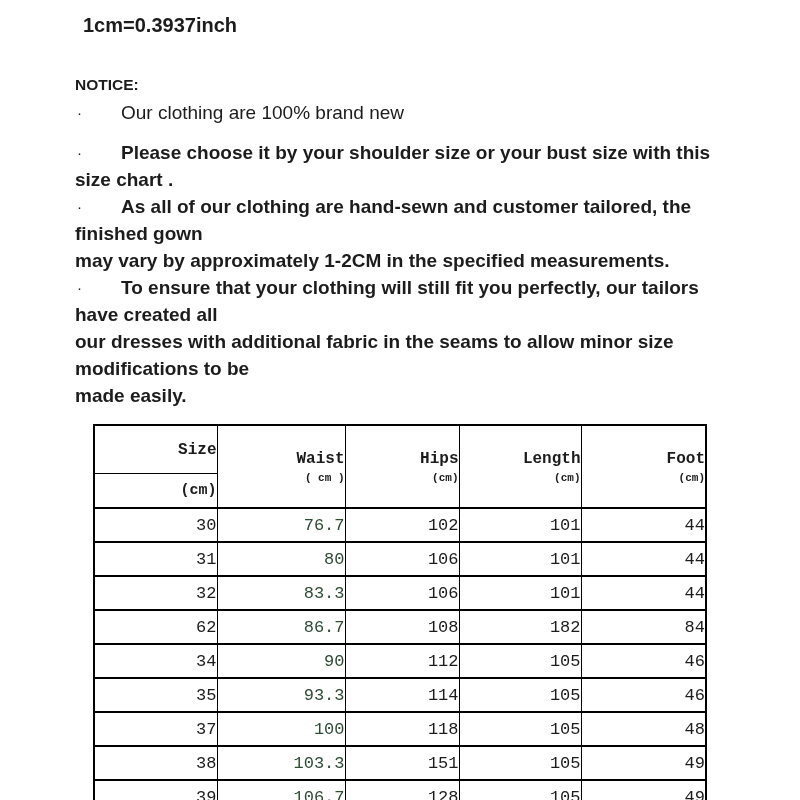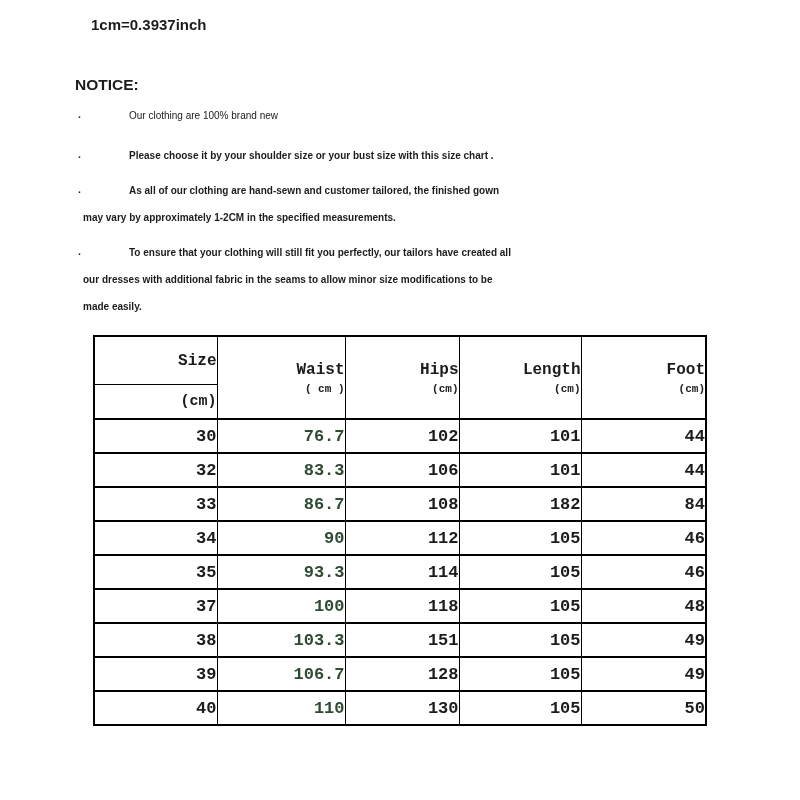--- a/index.html
+++ b/index.html
@@ -9,33 +9,33 @@
     --bg:#ffffff;
   }
   html,body{margin:0;padding:0;background:var(--bg);}
   body{
     width:800px;height:800px;overflow:hidden;
     font-family:"Liberation Sans", sans-serif;
     color:var(--text);
   }
   .page{padding:16px 55px 0 75px;}
   .conversion{
-    font-size:15px;font-weight:bold;margin:0 0 42px 16px;line-height:18px;
+    font-size:20px;font-weight:bold;margin:0 0 42px 8px;line-height:18px;
   }
   .notice-title{
     font-size:15.5px;font-weight:bold;margin:8px 0 5px 0;line-height:18px;
   }
   .notice-item{position:relative;margin:0;}
   .notice-item .bullet{
     position:absolute;left:2px;top:0;
     font-size:15px;font-weight:normal;line-height:27px;
   }
   .notice-item .ntext{
-    margin:8px;max-width:665px;
-    font-size:10px;font-weight:bold;line-height:27px;
+    margin:0;max-width:665px;
+    font-size:19px;font-weight:bold;line-height:27px;
     text-indent:46px;white-space:pre-line;
   }
   .notice-item.regular .ntext{font-weight:normal;}
   .notice-item.regular{margin-bottom:13px;}
 
   .size-table{
     border-collapse:collapse;table-layout:fixed;
     width:612px;margin:15px 0 0 18px;
     font-family:"Liberation Mono","DejaVu Sans Mono",monospace;
     background:var(--bg);
@@ -48,21 +48,21 @@
   .size-table{border:2px solid var(--border);}
   .size-table th{font-weight:bold;font-size:16px;height:81px;}
   .th-stack{display:flex;flex-direction:column;justify-content:center;gap:4px;}
   .th-unit{font-size:11px;font-weight:bold;}
   .size-th{padding:0;}
   .size-th .size-th-top{
     height:46px;line-height:46px;border-bottom:1px solid var(--border);
   }
   .size-th .size-th-bottom{height:33px;line-height:33px;font-size:15px;}
   .size-table td{
-    height:32px;font-size:17px;font-weight:bold;color:var(--text);
+    height:32px;font-size:17px;font-weight:normal;color:var(--text);
   }
   .size-table tbody td:nth-child(2){color:var(--waist);}
 </style>
 </head>
 <body>
 
 <div class="page">
 
   <p class="conversion">1cm=0.3937inch</p>
 
@@ -133,28 +133,35 @@
     </thead>
     <tbody>
         <tr>
           <td>30</td>
           <td>76.7</td>
           <td>102</td>
           <td>101</td>
           <td>44</td>
         </tr>
         <tr>
+          <td>31</td>
+          <td>80</td>
+          <td>106</td>
+          <td>101</td>
+          <td>44</td>
+        </tr>
+        <tr>
           <td>32</td>
           <td>83.3</td>
           <td>106</td>
           <td>101</td>
           <td>44</td>
         </tr>
         <tr>
-          <td>33</td>
+          <td>62</td>
           <td>86.7</td>
           <td>108</td>
           <td>182</td>
           <td>84</td>
         </tr>
         <tr>
           <td>34</td>
           <td>90</td>
           <td>112</td>
           <td>105</td>

